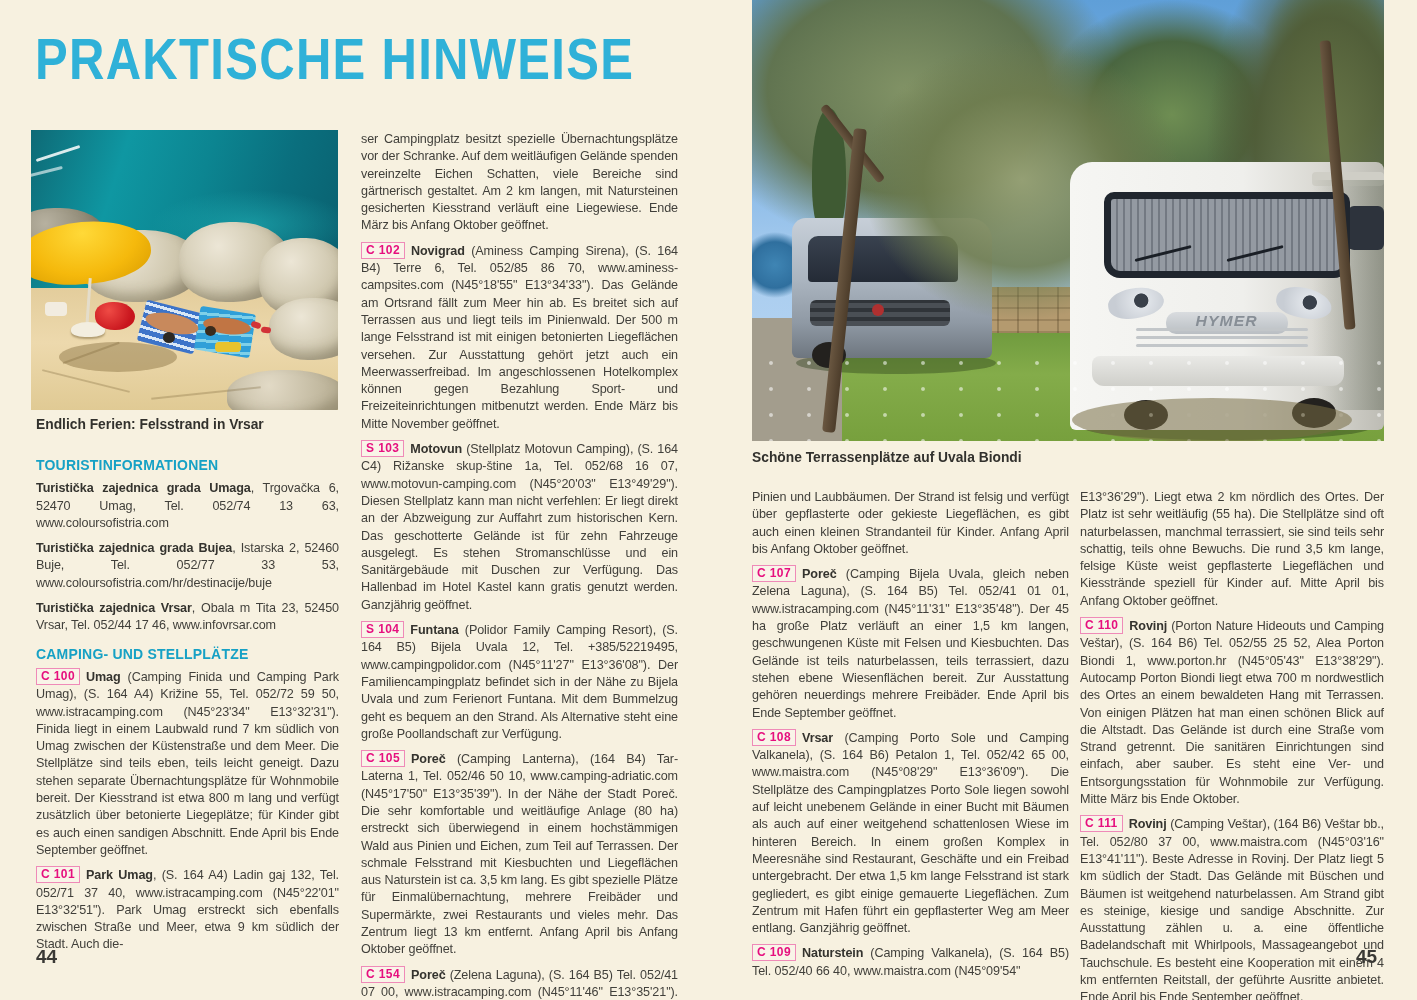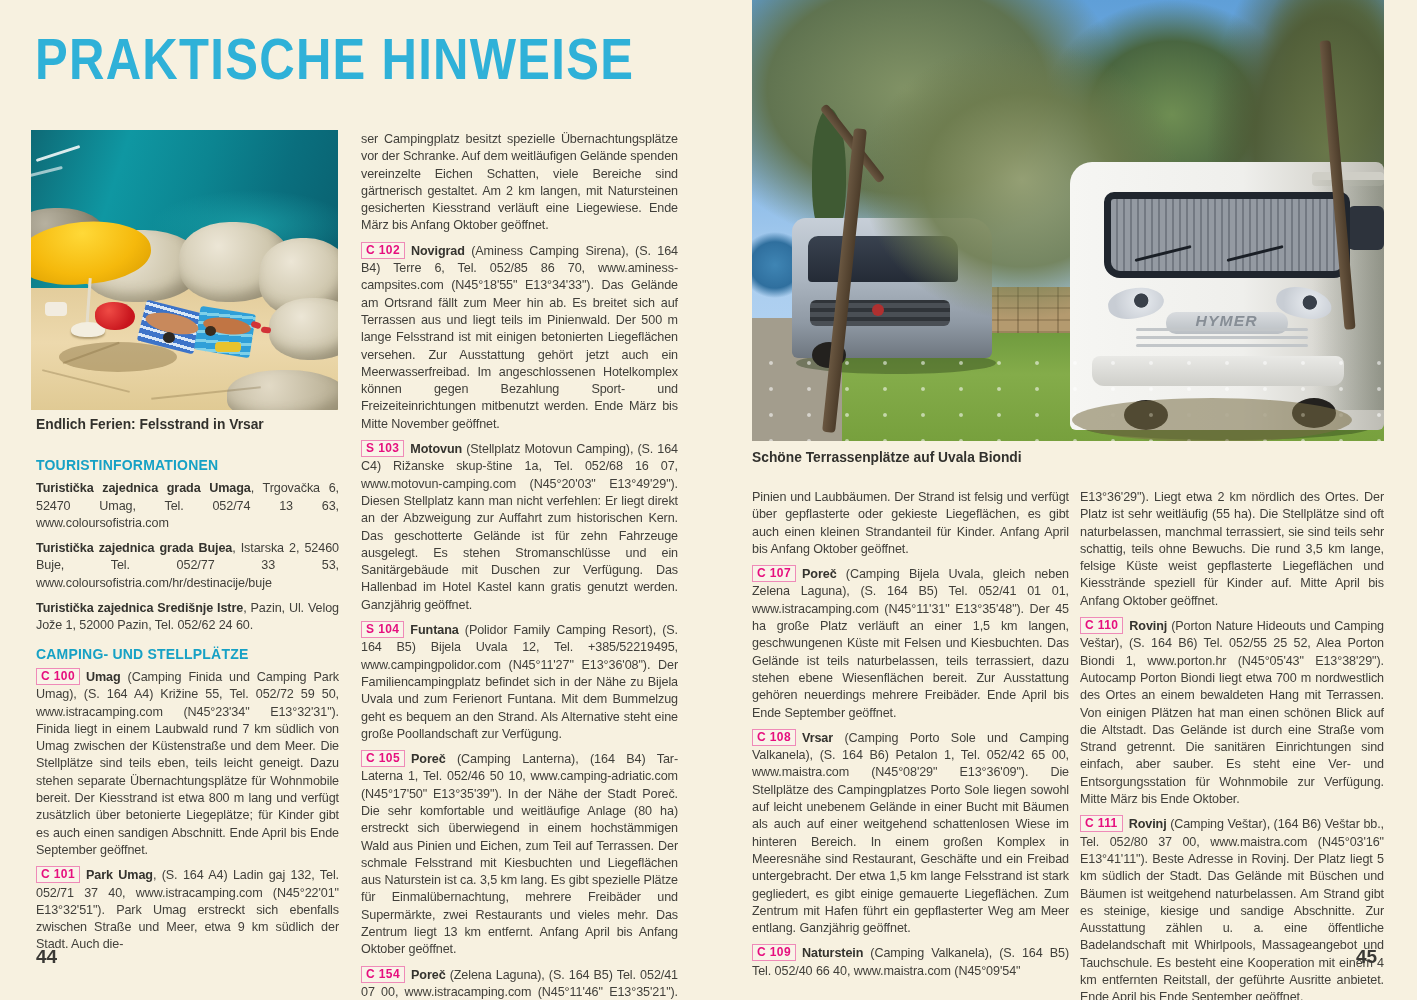--- a/index.html
+++ b/index.html
@@ -263,21 +263,21 @@
     <div id="trunk2" class="trunk"></div>
     <div id="flowers"></div>
     <div id="dirt"></div>
   </div>
   <div class="photocap" style="left:752px;top:450px;">Schöne Terrassenplätze auf Uvala Biondi</div>
 
   <div class="col" id="col1" style="left:36px;top:457px;width:303px;">
     <h2 class="heading">TOURISTINFORMATIONEN</h2>
     <p><b>Turistička zajednica grada Umaga</b><span>, Trgovačka 6, 52470 Umag, Tel. 052/74 13 63, www.coloursofistria.com</span></p>
     <p><b>Turistička zajednica grada Bujea</b><span>, Istarska 2, 52460 Buje, Tel. 052/77 33 53, www.coloursofistria.com/hr/destinacije/buje</span></p>
-    <p><b>Turistička zajednica Središnje Istre</b><span>, Pazin, Ul. Velog Jože 1, 52000 Pazin, Tel. 052/62 24 60.</span></p>
+    <p><b>Turistička zajednica Vrsar</b><span>, Obala m Tita 23, 52450 Vrsar, Tel. 052/44 17 46, www.infovrsar.com</span></p>
     <h2 class="heading camping">CAMPING- UND STELLPLÄTZE</h2>
     <p class="entry"><span class="badge">C 100</span><b>Umag</b><span> (Camping Finida und Camping Park Umag), (S. 164 A4) Križine 55, Tel. 052/72 59 50, www.istracamping.com (N45°23'34" E13°32'31"). Finida liegt in einem Laubwald rund 7 km südlich von Umag zwischen der Küstenstraße und dem Meer. Die Stellplätze sind teils eben, teils leicht geneigt. Dazu stehen separate Übernachtungsplätze für Wohnmobile bereit. Der Kiesstrand ist etwa 800 m lang und verfügt zusätzlich über betonierte Liegeplätze; für Kinder gibt es auch einen sandigen Abschnitt. Ende April bis Ende September geöffnet.</span></p>
     <p class="entry"><span class="badge">C 101</span><b>Park Umag</b><span>, (S. 164 A4) Ladin gaj 132, Tel. 052/71 37 40, www.istracamping.com (N45°22'01" E13°32'51"). Park Umag erstreckt sich ebenfalls zwischen Straße und Meer, etwa 9 km südlich der Stadt. Auch die-</span></p>
   </div>
 
   <div class="col" id="col2" style="left:361px;top:131px;width:317px;">
     <p>ser Campingplatz besitzt spezielle Übernachtungsplätze vor der Schranke. Auf dem weitläufigen Gelände spenden vereinzelte Eichen Schatten, viele Bereiche sind gärtnerisch gestaltet. Am 2 km langen, mit Natursteinen gesicherten Kiesstrand verläuft eine Liegewiese. Ende März bis Anfang Oktober geöffnet.</p>
     <p class="entry"><span class="badge">C 102</span><b>Novigrad</b><span> (Aminess Camping Sirena), (S. 164 B4) Terre 6, Tel. 052/85 86 70, www.aminess-campsites.com (N45°18'55" E13°34'33"). Das Gelände am Ortsrand fällt zum Meer hin ab. Es breitet sich auf Terrassen aus und liegt teils im Pinienwald. Der 500 m lange Felsstrand ist mit einigen betonierten Liegeflächen versehen. Zur Ausstattung gehört jetzt auch ein Meerwasserfreibad. Im angeschlossenen Hotelkomplex können gegen Bezahlung Sport- und Freizeiteinrichtungen mitbenutzt werden. Ende März bis Mitte November geöffnet.</span></p>
     <p class="entry"><span class="badge">S 103</span><b>Motovun</b><span> (Stellplatz Motovun Camping), (S. 164 C4) Rižanske skup-štine 1a, Tel. 052/68 16 07, www.motovun-camping.com (N45°20'03" E13°49'29"). Diesen Stellplatz kann man nicht verfehlen: Er liegt direkt an der Abzweigung zur Auffahrt zum historischen Kern. Das geschotterte Gelände ist für zehn Fahrzeuge ausgelegt. Es stehen Stromanschlüsse und ein Sanitärgebäude mit Duschen zur Verfügung. Das Hallenbad im Hotel Kastel kann gratis genutzt werden. Ganzjährig geöffnet.</span></p>
     <p class="entry"><span class="badge">S 104</span><b>Funtana</b><span> (Polidor Family Camping Resort), (S. 164 B5) Bijela Uvala 12, Tel. +385/52219495, www.campingpolidor.com (N45°11'27" E13°36'08"). Der Familiencampingplatz befindet sich in der Nähe zu Bijela Uvala und zum Ferienort Funtana. Mit dem Bummelzug geht es bequem an den Strand. Als Alternative steht eine große Poollandschaft zur Verfügung.</span></p>

